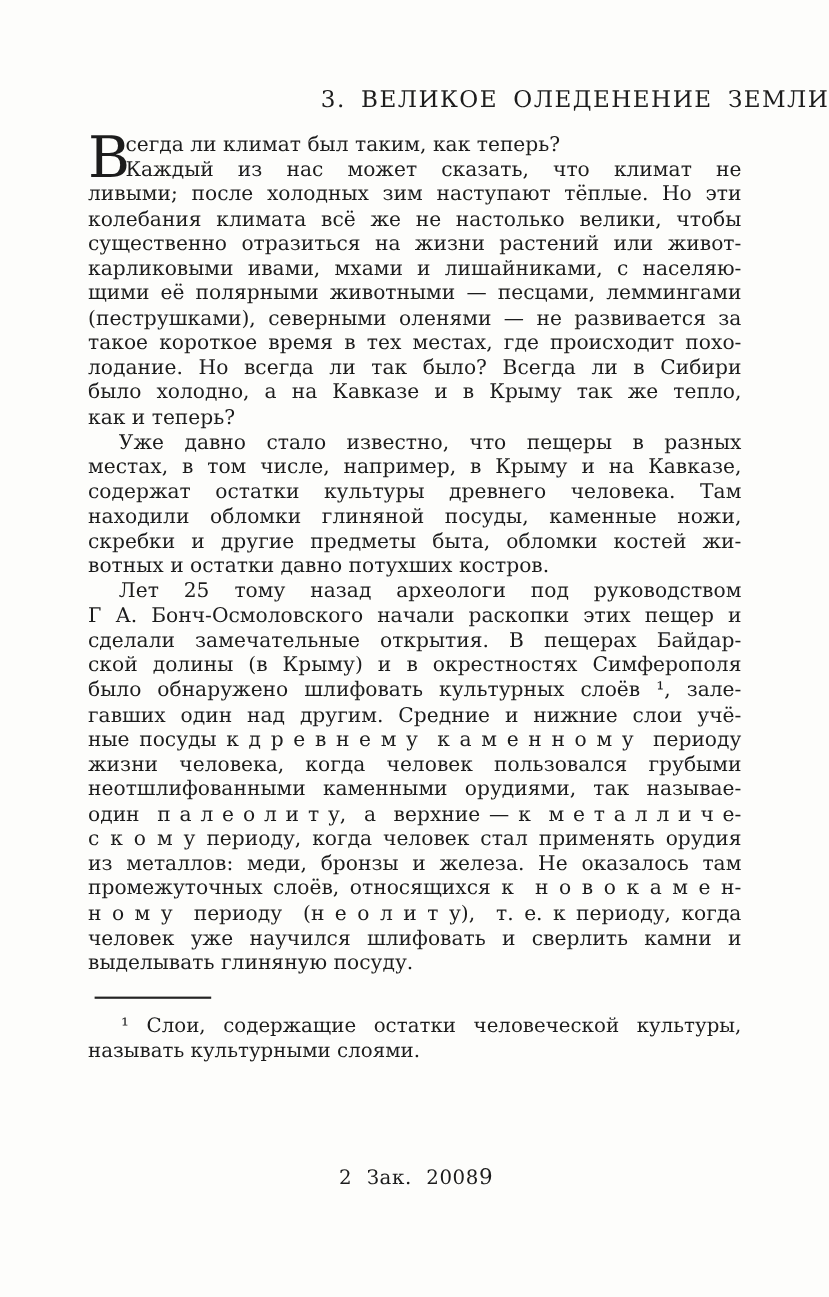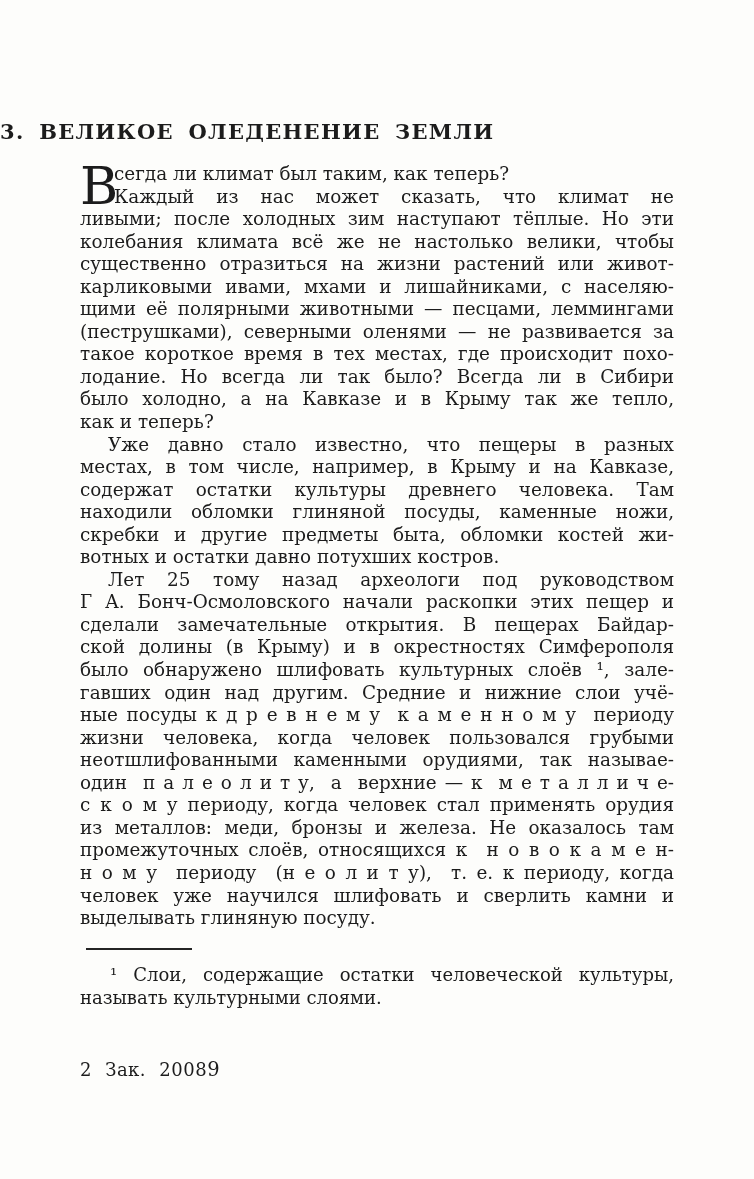--- a/index.html
+++ b/index.html
@@ -12,25 +12,25 @@
     width: 754px;
     height: 1179px;
     background: #fdfdfb;
     color: #1c1c1c;
     font-family: "DejaVu Serif", "Liberation Serif", serif;
     overflow: hidden;
     box-sizing: border-box;
   }
   .chapter-title {
     margin: 0;
-    padding-top: 120px;
-    text-align: left;
+    padding-top: 78px;
+    text-align: right;
     font-size: 21px;
     line-height: 24px;
-    font-weight: bold;
+    font-weight: normal;
     letter-spacing: 1.3px;
     word-spacing: 6px;
   }
   .text-block {
     margin: 19px 80px 0 80px;
     font-size: 18.4px;
     line-height: 22.55px;
   }
   .para { margin: 0; }
   .line {
@@ -65,21 +65,21 @@
     line-height: 23.5px;
   }
   .footnote .line { height: 23.5px; }
   .footnote .line.indent { text-indent: 30px; }
   .footer-row {
     position: absolute;
     top: 1058px;
     left: 80px;
     right: 78px;
     display: flex;
-    justify-content: flex-start;
+    justify-content: center;
     align-items: baseline;
     font-size: 18px;
   }
   .imprint { word-spacing: 7px; letter-spacing: 0.5px; }
   .page-number { font-size: 19.5px; }
 </style>
 </head>
 <body>
 
 <div class="page">

